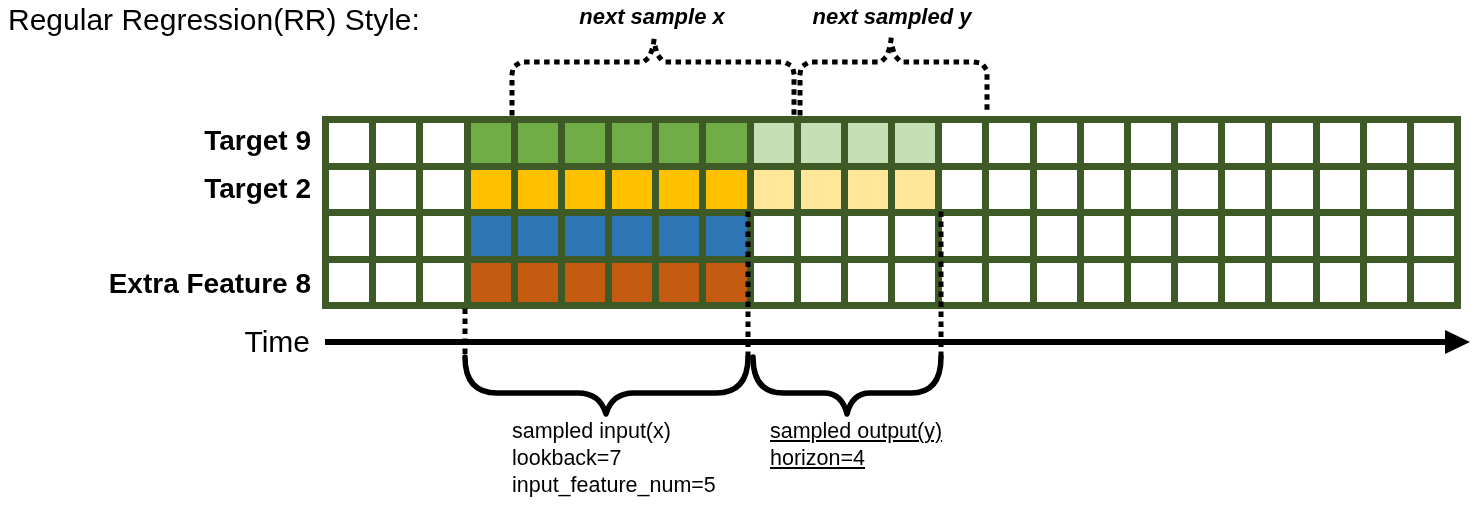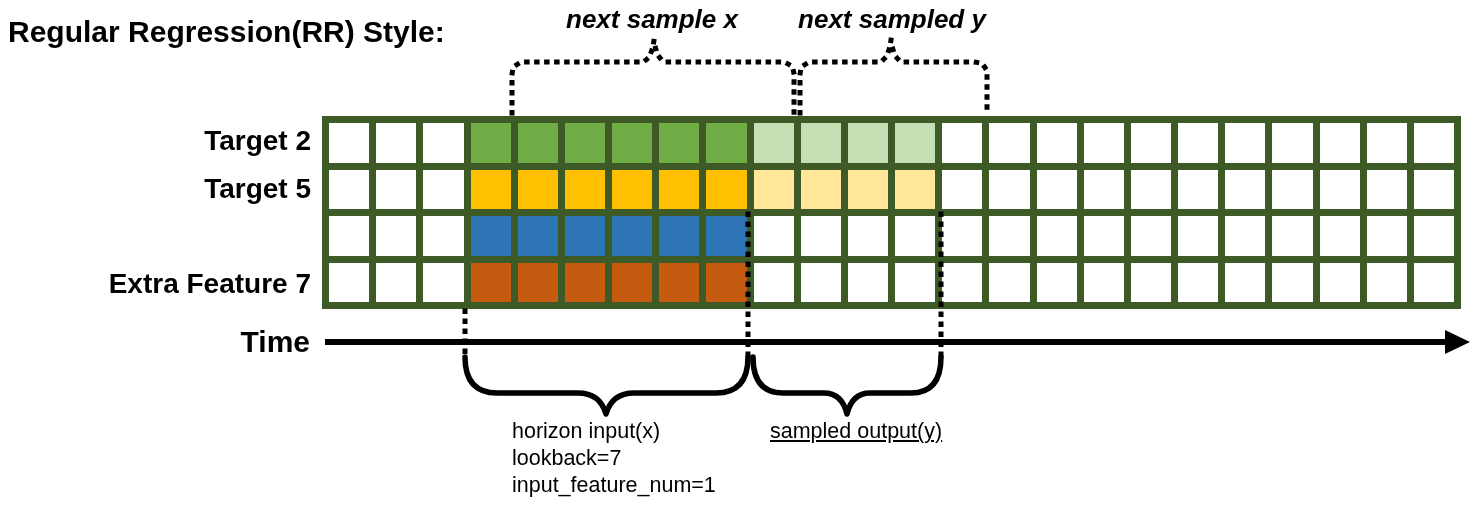--- a/index.html
+++ b/index.html
@@ -6,26 +6,26 @@
   .canvas{
     position:relative;
     width:1476px;height:516px;
     background:#ffffff;
     font-family:"Liberation Sans","DejaVu Sans",sans-serif;
     color:#000;
     overflow:hidden;
   }
   .title{
     position:absolute;left:8px;top:3px;
-    font-size:30px;font-weight:700;letter-spacing:0px;margin-top:12px;
+    font-size:30px;font-weight:400;letter-spacing:0px;
   }
   .brace-label{
     position:absolute;top:4px;width:240px;
     text-align:center;
-    font-size:26px;font-style:italic;font-weight:600;
+    font-size:22px;font-style:italic;font-weight:600;
   }
   .brace-label.x{left:532px;}
   .brace-label.y{left:772px;}
   .row-label{
     position:absolute;left:0;width:311px;
     text-align:right;
     font-size:28px;font-weight:700;line-height:33px;
     white-space:nowrap;
   }
   .grid{
@@ -35,21 +35,21 @@
     display:grid;
     grid-template-columns:repeat(24,1fr);
     grid-template-rows:repeat(4,1fr);
     gap:7px;padding:7px;
     background:#3E5A26;
   }
   .cell{background:#fff;}
   .time-label{
     position:absolute;left:0;top:325px;width:310px;
     text-align:right;
-    font-size:30px;font-weight:700;
+    font-size:30px;font-weight:400;
   }
   .overlay{
     position:absolute;left:0;top:0;
     pointer-events:none;
   }
   .note{
     position:absolute;top:418px;
     font-size:21.5px;font-weight:400;line-height:27px;
     white-space:nowrap;
   }
@@ -59,23 +59,23 @@
 </head>
 <body>
 
 <div class="canvas">
 
   <div class="title">Regular Regression(RR) Style:</div>
 
   <div class="brace-label x">next sample x</div>
   <div class="brace-label y">next sampled y</div>
 
-  <div class="row-label" style="top:124px">Target 2</div>
-  <div class="row-label" style="top:172px">Target 5</div>
-  <div class="row-label" style="top:267px">Extra Feature 7</div>
+  <div class="row-label" style="top:124px">Target 9</div>
+  <div class="row-label" style="top:172px">Target 2</div>
+  <div class="row-label" style="top:267px">Extra Feature 8</div>
 
   <div class="grid" style="background: rgb(62, 90, 38);">
       <div class="cell" style="background: rgb(255, 255, 255);"></div>
       <div class="cell" style="background: rgb(255, 255, 255);"></div>
       <div class="cell" style="background: rgb(255, 255, 255);"></div>
       <div class="cell" style="background: rgb(112, 173, 71);"></div>
       <div class="cell" style="background: rgb(112, 173, 71);"></div>
       <div class="cell" style="background: rgb(112, 173, 71);"></div>
       <div class="cell" style="background: rgb(112, 173, 71);"></div>
       <div class="cell" style="background: rgb(112, 173, 71);"></div>
@@ -183,21 +183,22 @@
 
     <line x1="325" y1="342" x2="1447" y2="342" stroke="#000" stroke-width="6"></line>
     <polygon points="1445,330 1470,342 1445,354" fill="#000"></polygon>
 
     <path d="M 465 357 Q 465 393 497 393 L 578 393 Q 600 393 606 414 Q 612 393 634 393 L 716 393 Q 748 393 748 357" fill="none" stroke="#000" stroke-width="5.5" stroke-linecap="round" stroke-linejoin="round"></path>
 
     <path d="M 753 357 Q 753 393 783 393 L 824 393 Q 842 393 847 414 Q 852 393 870 393 L 911 393 Q 941 393 941 357" fill="none" stroke="#000" stroke-width="5.5" stroke-linecap="round" stroke-linejoin="round"></path>
   </svg>
 
   <div class="note input">
-    <div>horizon input(x)</div>
+    <div>sampled input(x)</div>
     <div>lookback=7</div>
-    <div>input_feature_num=1</div>
+    <div>input_feature_num=5</div>
   </div>
   <div class="note output">
     <div>sampled output(y)</div>
+    <div>horizon=4</div>
   </div>
 
 </div>
 
 </body></html>

